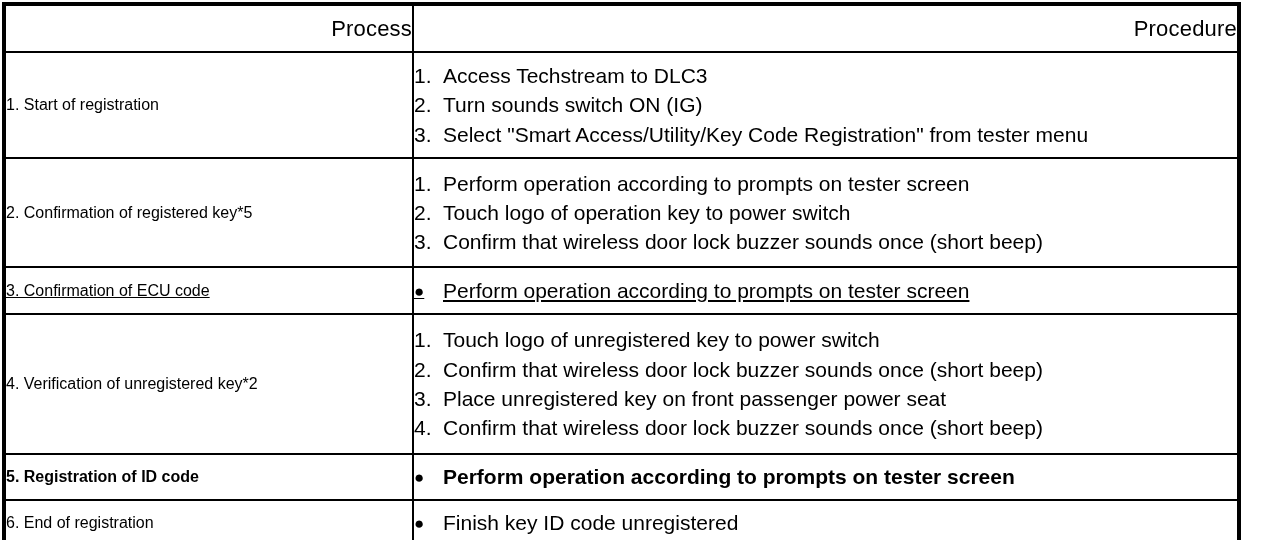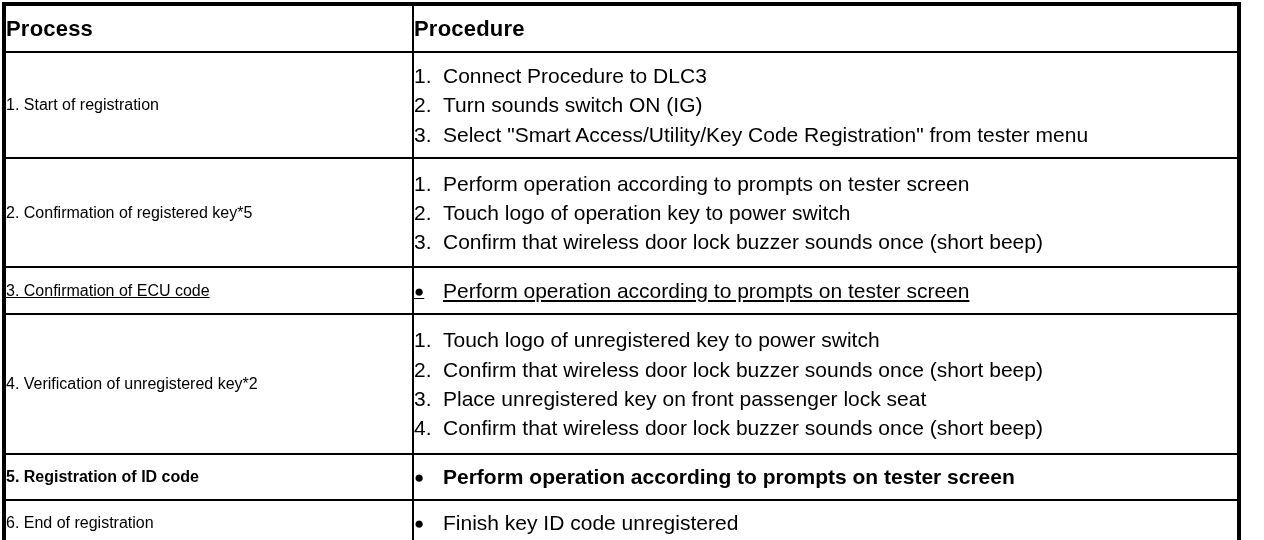--- a/index.html
+++ b/index.html
@@ -38,22 +38,22 @@
   table.proc-table th,
   table.proc-table td {
     border: 2px solid #000000;
     vertical-align: middle;
     padding: 0;
     background: #ffffff;
   }
 
   
   thead th {
-    text-align: left;
-    font-weight: bold;
+    text-align: right;
+    font-weight: normal;
     font-size: 22px;
     height: 45px;
     line-height: 45px;
     border-bottom: 3px solid #000000;
     letter-spacing: 0.2px;
   }
 
   
   td.process-cell {
     font-size: 16px;
@@ -124,21 +124,21 @@
       </tr>
     </thead>
     <tbody>
 
       <tr class="r-tall">
         <td class="process-cell">1. Start of registration</td>
         <td class="procedure-cell">
           <ol class="steps">
             <li>
               <span class="marker">1.</span>
-              <span class="step-text">Connect Procedure to DLC3</span>
+              <span class="step-text">Access Techstream to DLC3</span>
             </li>
             <li>
               <span class="marker">2.</span>
               <span class="step-text">Turn sounds switch ON (IG)</span>
             </li>
             <li>
               <span class="marker">3.</span>
               <span class="step-text">Select "Smart Access/Utility/Key Code Registration" from tester menu</span>
             </li>
           </ol>
@@ -184,21 +184,21 @@
             <li>
               <span class="marker">1.</span>
               <span class="step-text">Touch logo of unregistered key to power switch</span>
             </li>
             <li>
               <span class="marker">2.</span>
               <span class="step-text">Confirm that wireless door lock buzzer sounds once (short beep)</span>
             </li>
             <li>
               <span class="marker">3.</span>
-              <span class="step-text">Place unregistered key on front passenger lock seat</span>
+              <span class="step-text">Place unregistered key on front passenger power seat</span>
             </li>
             <li>
               <span class="marker">4.</span>
               <span class="step-text">Confirm that wireless door lock buzzer sounds once (short beep)</span>
             </li>
           </ol>
         </td>
       </tr>
 
       <tr class="r-short2">

